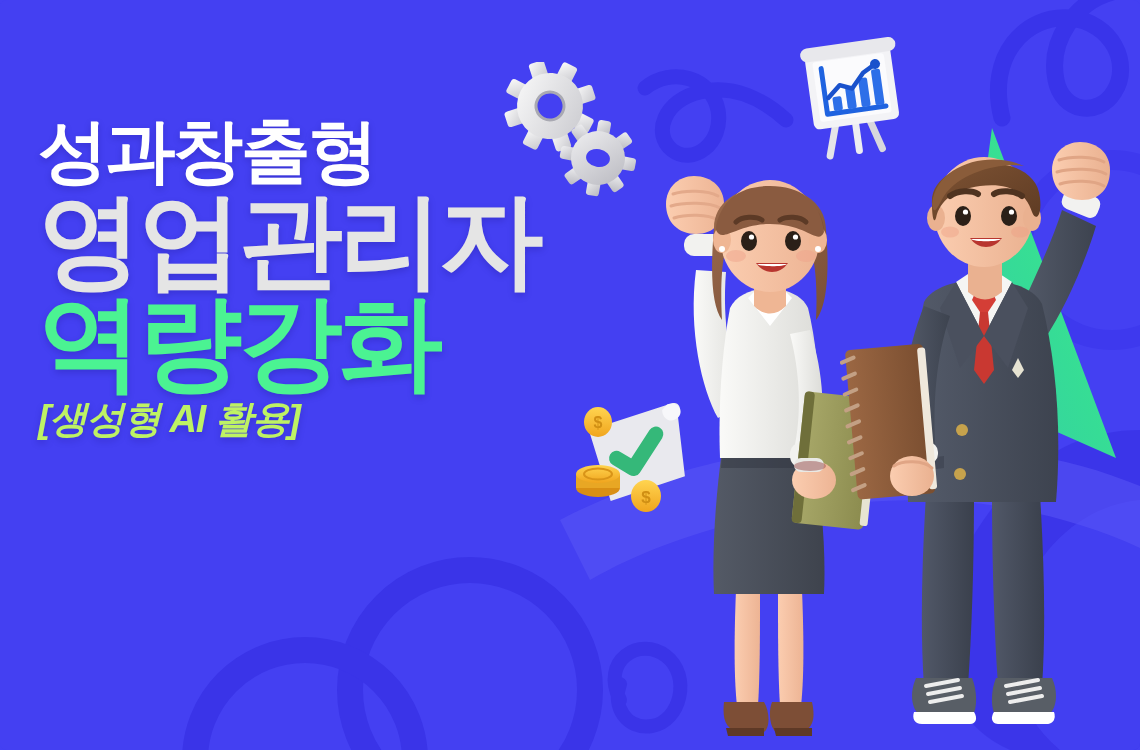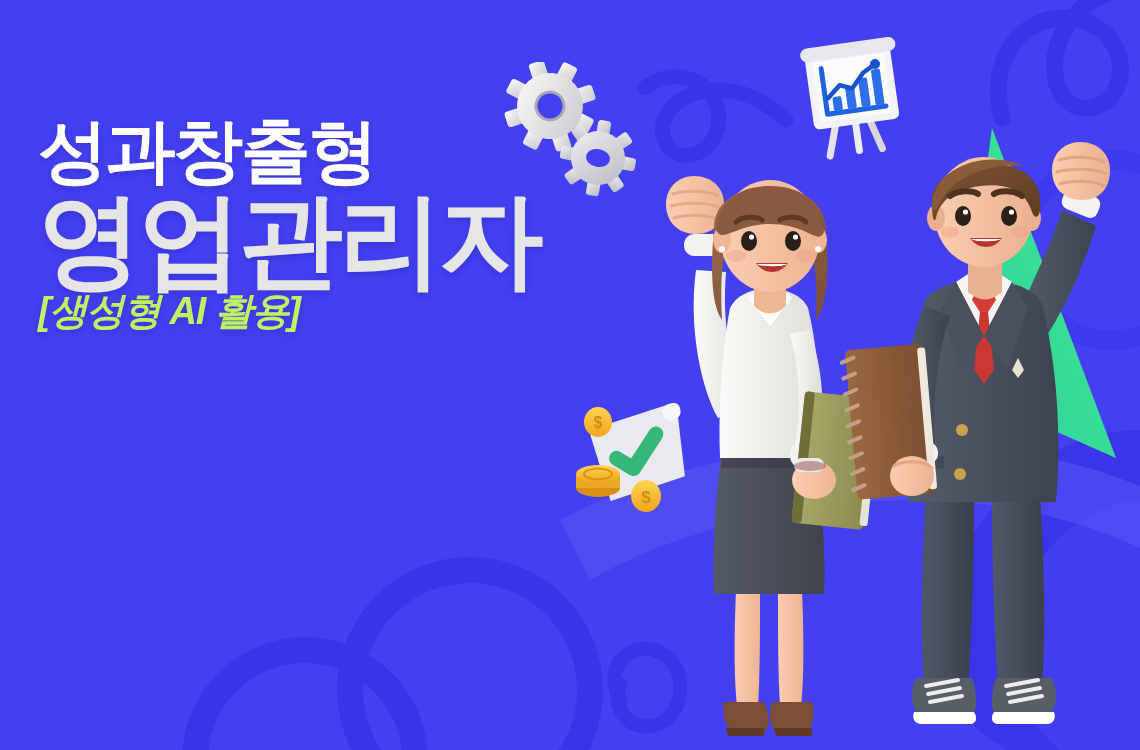--- a/index.html
+++ b/index.html
@@ -83,20 +83,21 @@
         <path d="M1002 118 C986 56 1026 14 1070 18 C1112 22 1132 64 1114 92 C1098 118 1062 112 1056 80 C1048 40 1076 2 1112 -8" fill="none" stroke="#3934EA" stroke-width="17" stroke-linecap="round"></path>
 
         <circle cx="1112" cy="250" r="90" fill="none" stroke="#3E39EE" stroke-width="20"></circle>
       </g>
     </svg>
   </div>
 
   <div class="copy">
     <div class="line line-1">성과창출형</div>
     <div class="line line-2">영업관리자</div>
+    <div class="line line-3">역량강화</div>
     <div class="line line-4">[생성형 AI 활용]</div>
   </div>
 
   <svg id="arrow-growth" viewBox="0 0 250 430" xmlns="http://www.w3.org/2000/svg">
     <defs>
       <linearGradient id="gArrow" x1="0" y1="1" x2="1" y2="0">
         <stop offset="0" stop-color="#33C6B0"></stop>
         <stop offset="0.55" stop-color="#36DC96"></stop>
         <stop offset="1" stop-color="#3FEF84"></stop>
       </linearGradient>

